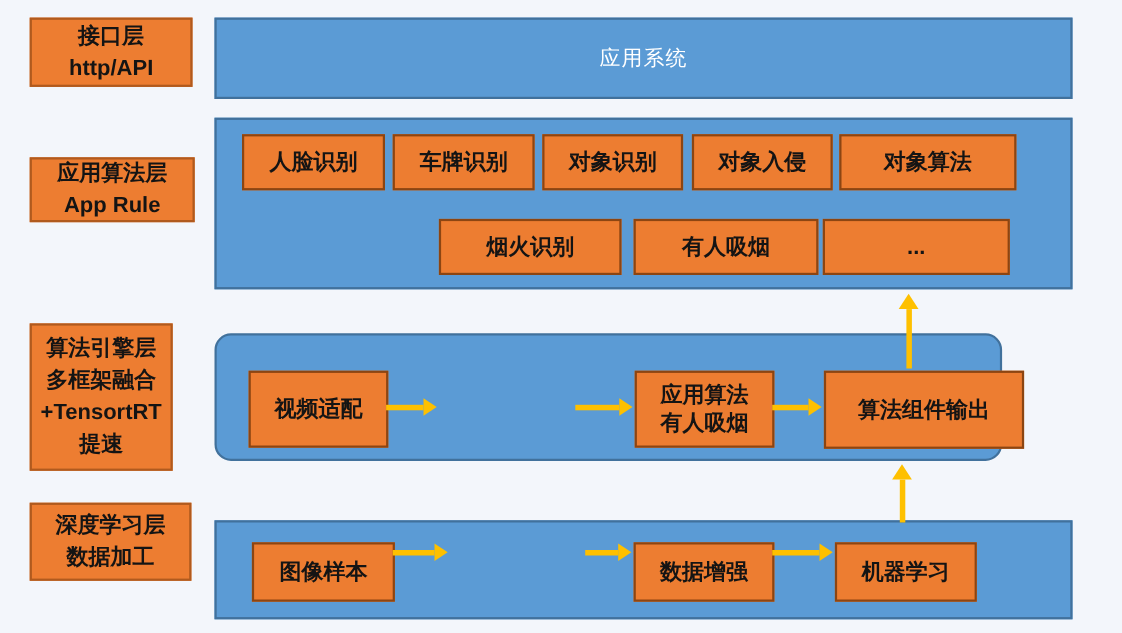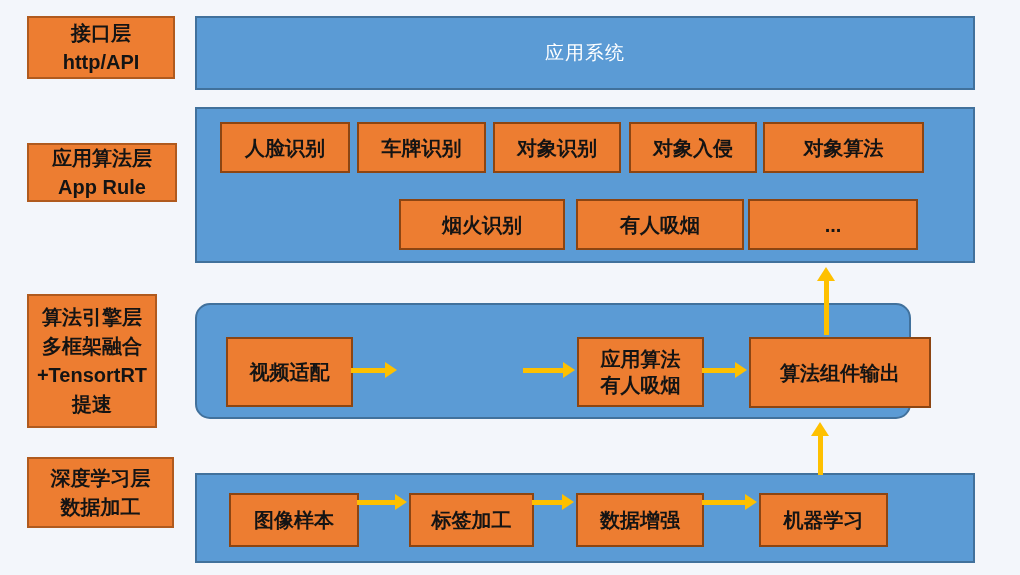--- a/index.html
+++ b/index.html
@@ -70,21 +70,20 @@
 
   <div class="band" style="left:195px;top:303px;width:716px;height:116px;border-radius:15px;">
     <div class="obox" style="left:29px;top:32px;width:127px;height:70px;">视频适配</div>
     <div class="obox" style="left:380px;top:32px;width:127px;height:70px;">应用算法
 有人吸烟</div>
     <div class="obox" style="left:552px;top:32px;width:182px;height:71px;">算法组件输出</div>
   </div>
 
   <div class="band" style="left:195px;top:457px;width:780px;height:90px;margin-top:16px;">
     <div class="obox" style="left:32px;top:18px;width:130px;height:54px;">图像样本</div>
-    <div class="obox" style="left:212px;top:18px;width:125px;height:54px;">标签加工</div>
     <div class="obox" style="left:379px;top:18px;width:128px;height:54px;">数据增强</div>
     <div class="obox" style="left:562px;top:18px;width:129px;height:54px;">机器学习</div>
   </div>
 
   <div class="arrow-h" style="left:351px;top:362px;width:46px;">
     <div class="shaft"></div>
     <div class="head"></div>
   </div>
   <div class="arrow-h" style="left:523px;top:362px;width:52px;">
     <div class="shaft"></div>

